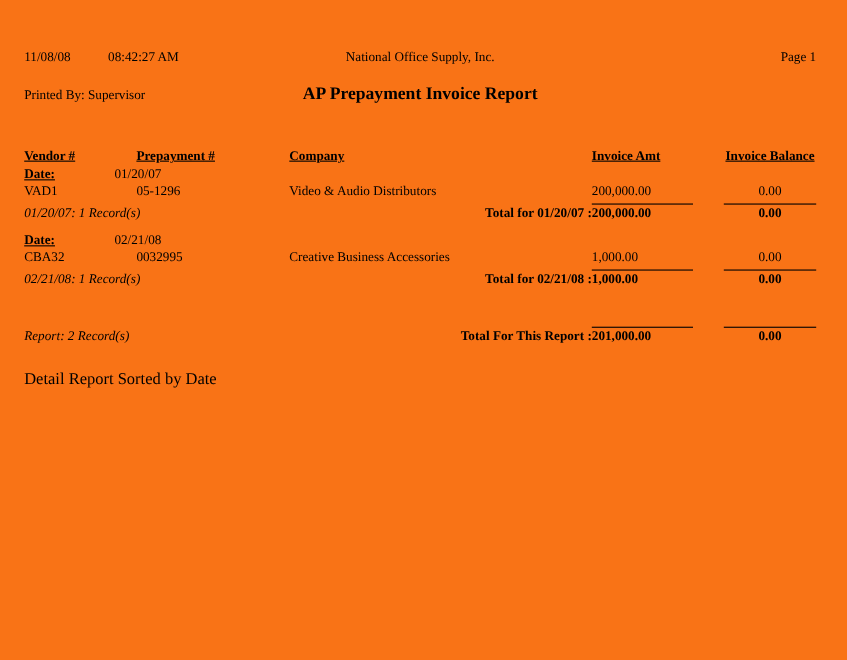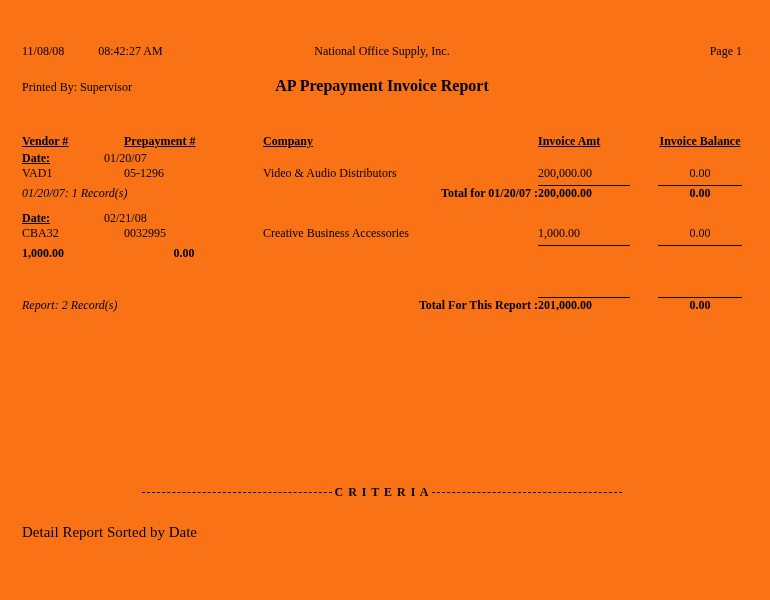--- a/index.html
+++ b/index.html
@@ -134,20 +134,24 @@
     <div class="c4">
         <div class="rule"></div>
       </div>
     <div class="cgap"></div>
     <div class="c5">
         <div class="rule"></div>
       </div>
   </div>
 
   <div class="row">
+    <div class="left-span">
+      <span class="italic">02/21/08: 1 Record(s)</span>
+      <span class="bold">Total for 02/21/08 :</span>
+    </div>
     <div class="c4 bold">1,000.00</div>
     <div class="cgap"></div>
     <div class="c5 bold">0.00</div>
   </div>
 
   <div class="row rule-row report-rule">
     <div class="left-span"></div>
     <div class="c4">
         <div class="rule"></div>
       </div>
@@ -160,21 +164,16 @@
   <div class="row">
     <div class="left-span">
       <span class="italic">Report: 2 Record(s)</span>
       <span class="bold">Total For This Report :</span>
     </div>
     <div class="c4 bold">201,000.00</div>
     <div class="cgap"></div>
     <div class="c5 bold">0.00</div>
   </div>
 
-  <div class="criteria-row">
-    <span class="dash-seg"></span>
-    <span class="criteria-label">C R I T E R I A</span>
-    <span class="dash-seg"></span>
-  </div>
 
   <div class="sorted-by">Detail Report Sorted by Date</div>
 
 </div>
 
 </body></html>

